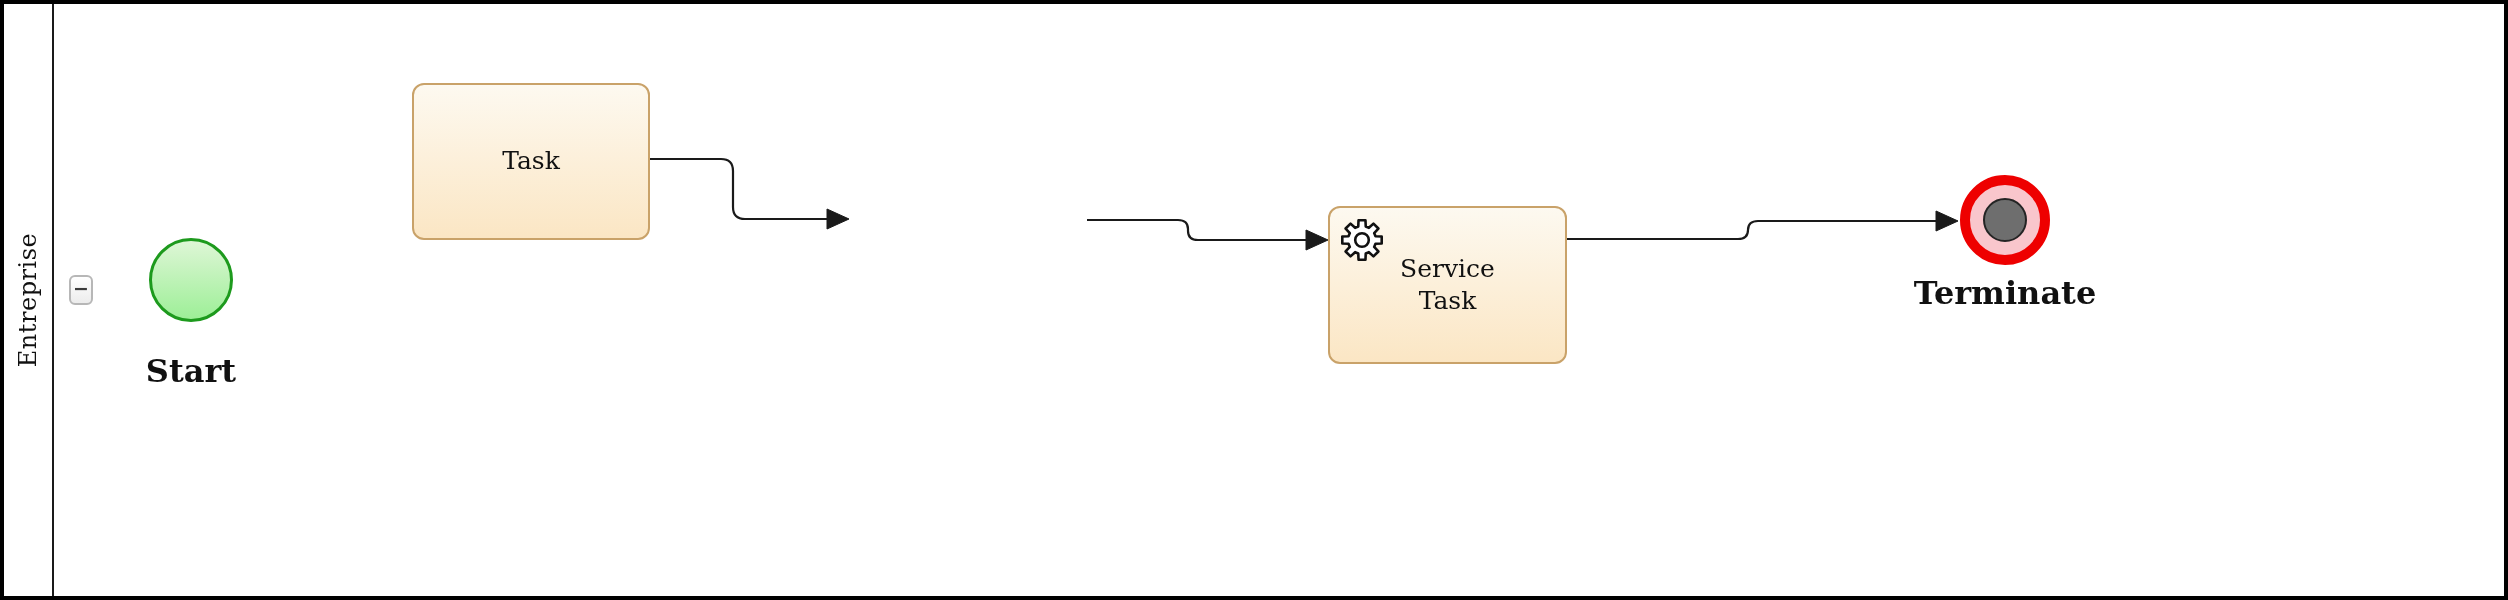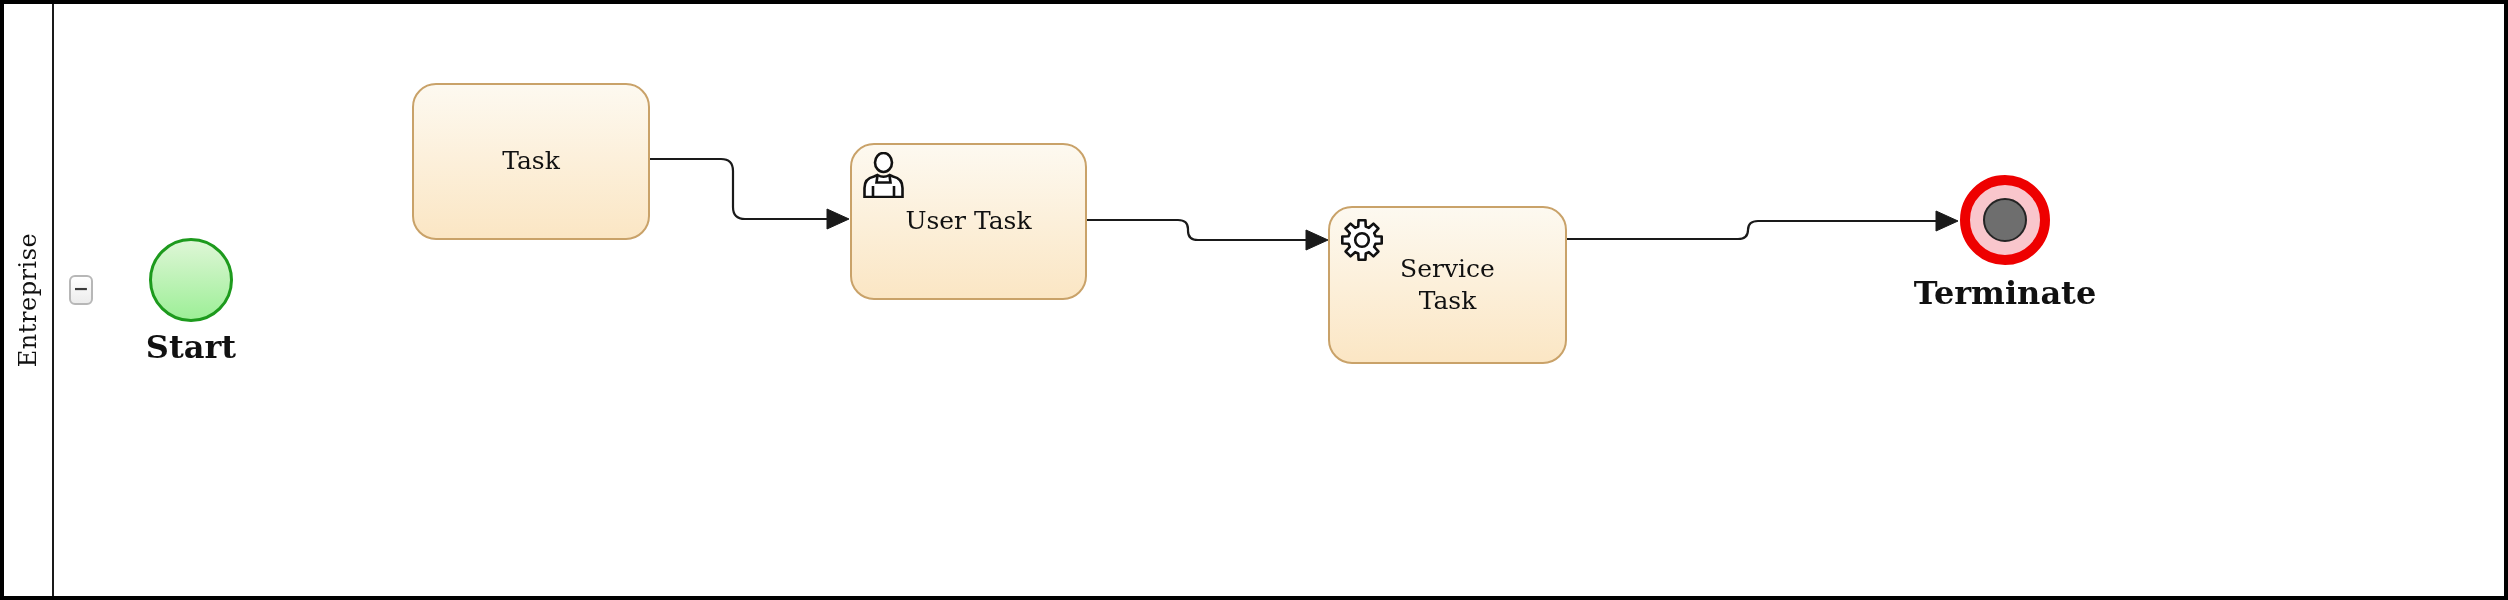--- a/index.html
+++ b/index.html
@@ -29,21 +29,21 @@
     font-weight:bold;font-size:19px;color:#3c3c3c;line-height:1;padding-bottom:3px;
     box-sizing:border-box;cursor:pointer;
   }
   .event-start{
     position:absolute;left:149px;top:238px;width:84px;height:84px;border-radius:50%;
     border:3px solid var(--start_border,#1d9a1d);
     background:linear-gradient(var(--start_fill_top,#def6d6),var(--start_fill_bottom,#9def97));
     box-sizing:border-box;
   }
   .task{
-    position:absolute;border:2px solid var(--task_border,#c9a269);border-radius:24px;
+    position:absolute;border:2px solid var(--task_border,#c9a269);border-radius:12px;
     background:linear-gradient(var(--task_fill_top,#fdf9f0),var(--task_fill_bottom,#fbe6c4));
     box-sizing:border-box;display:flex;align-items:center;justify-content:center;
     text-align:center;font-size:25px;line-height:1.3;
   }
   .task-plain{left:412px;top:83px;width:238px;height:157px;}
   .task-user{left:850px;top:143px;width:237px;height:157px;}
   .task-service{left:1328px;top:162px;width:239px;height:158px;margin-top:44px;}
   .task-label{white-space:pre-line;}
   .task-icon{position:absolute;left:10px;top:7px;}
   .event-terminate{
@@ -55,21 +55,21 @@
   .terminate-core{
     width:44px;height:44px;border-radius:50%;
     background:var(--terminate_core,#6e6e6e);border:2.5px solid #242424;
     box-sizing:border-box;
   }
   .node-label{
     position:absolute;transform:translateX(-50%);white-space:nowrap;
     font-size:32px;
     font-weight:bold;
   }
-  .label-start{left:191px;top:328px;}
+  .label-start{left:191px;top:352px;}
   .label-terminate{left:2005px;top:274px;}
   .flows{position:absolute;left:0;top:0;z-index:2;}
   .flows path.line{fill:none;stroke:var(--flow,#1a1a1a);stroke-width:2.2px;}
   .flows polygon{fill:var(--flow,#1a1a1a);stroke:var(--flow,#1a1a1a);stroke-width:1px;}
   .bpmn-icon path,.bpmn-icon ellipse,.bpmn-icon circle{stroke:#111;stroke-width:2.6;}
 </style>
 </head>
 <body>
 
 <div class="canvas">
@@ -99,29 +99,20 @@
     </g>
   </svg>
 
   <div class="event-start"></div>
   <div class="node-label label-start">Start</div>
 
   <div class="task task-plain">
     <span class="task-label">Task</span>
   </div>
 
-  <div class="task task-user">
-    <svg class="task-icon bpmn-icon" width="44" height="46" viewBox="0 0 44 46">
-      <ellipse cx="21.5" cy="10.5" rx="8.5" ry="9.5" fill="#fff"></ellipse>
-      <path d="M2.5,45 V36 Q2.5,26.5 12,24.5 L15.5,23 Q21.5,26.5 27.5,23 L31,24.5 Q40.5,26.5 40.5,36 V45 Z" fill="#fff"></path>
-      <path d="M15.5,23.5 L14.5,30.5 H28.5 L27.5,23.5" fill="none"></path>
-      <path d="M11,45 V34 M32,45 V34" fill="none"></path>
-    </svg>
-    <span class="task-label">User Task</span>
-  </div>
 
   <div class="task task-service">
     <svg class="task-icon" style="left:9px;top:9px;" width="46" height="46" viewBox="0 0 46 46">
       <path d="M36.49,19.26 L42.70,19.53 L42.70,26.47 L36.49,26.74 L35.18,29.89 L39.38,34.47 L34.47,39.38 L29.89,35.18 L26.74,36.49 L26.47,42.70 L19.53,42.70 L19.26,36.49 L16.11,35.18 L11.53,39.38 L6.62,34.47 L10.82,29.89 L9.51,26.74 L3.30,26.47 L3.30,19.53 L9.51,19.26 L10.82,16.11 L6.62,11.53 L11.53,6.62 L16.11,10.82 L19.26,9.51 L19.53,3.30 L26.47,3.30 L26.74,9.51 L29.89,10.82 L34.47,6.62 L39.38,11.53 L35.18,16.11 Z" fill="#fff" stroke="#111" stroke-width="2.6" stroke-linejoin="round"></path>
       <circle cx="23" cy="23" r="6.8" fill="#fff" stroke="#111" stroke-width="2.6"></circle>
     </svg>
     <span class="task-label">Service
 Task</span>
   </div>
 

